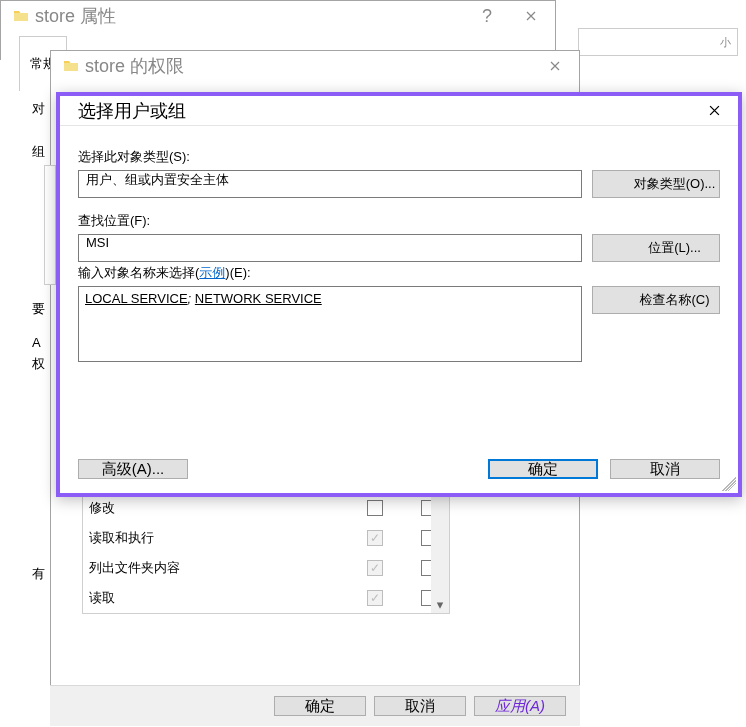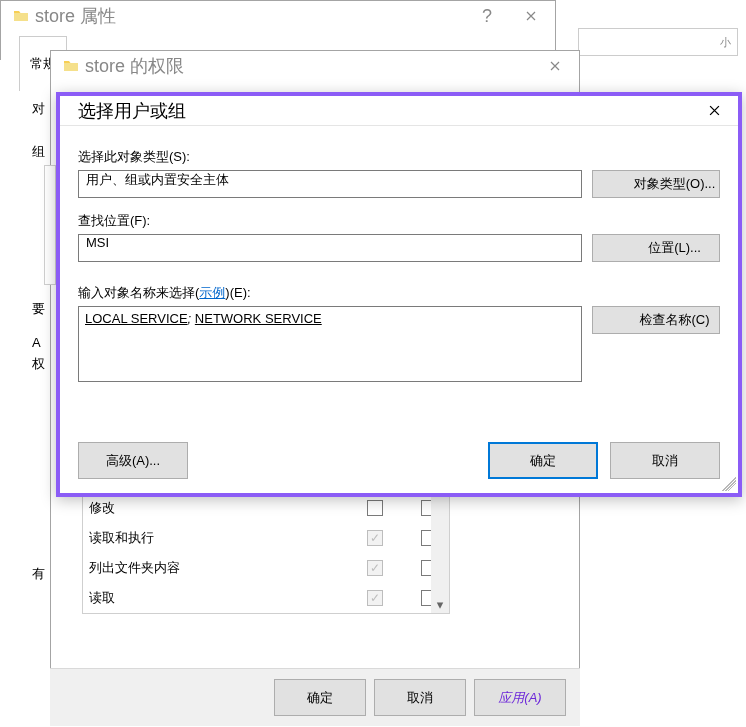--- a/index.html
+++ b/index.html
@@ -97,25 +97,25 @@
   }
   .perm-scroll .arr { height:18px; width:100%; display:flex;align-items:center;justify-content:center; color:#666;}
   .perm-footer {
     position:absolute; left:50px; bottom:1px; width:530px;
     background: #f0f0f0;
     border-top:1px solid #d9d9d9;
     display:flex; justify-content:flex-end; gap:8px;
     padding:10px 14px;
   }
   .btn {
-    min-width: 92px; height:37px;
+    min-width: 92px; height:20px;
     background:#e1e1e1;
     border:1px solid #adadad;
     display:inline-flex; align-items:center; justify-content:center;
-    font-size:13px; color:#000;
+    font-size:15px; color:#000;
     padding: 0 12px;
   }
   .btn.disabled { color:#6d28d9;font-style:italic; }
   .etc-label { position:absolute; left:32px; top:565px; font-size:13px;}
 
   
   .w3 {
     left: 56px; top: 92px;
     width: 686px; height: 405px;
     z-index: 10;
@@ -301,21 +301,21 @@
       <div class="textbox">用户、组或内置安全主体</div>
       <div class="sidebtn">对象类型(O)...</div>
     </div>
 
     <div class="label" style="margin-top:14px;">查找位置(F):</div>
     <div class="field-row">
       <div class="textbox">MSI</div>
       <div class="sidebtn">位置(L)...</div>
     </div>
 
-    <div class="label" style="margin-top:22px;">
+    <div class="label" style="margin-top:2px;">
       <span>输入对象名称来选择(</span><span class="link">示例</span><span>)(E):</span>
     </div>
     <div class="field-row">
       <div class="textbox multiline names-text">
         <span>LOCAL SERVICE</span><i style="text-decoration:none;">; </i><span>NETWORK SERVICE</span>
       </div>
       <div class="sidebtn">检查名称(C)</div>
     </div>
 
     <div class="bottom-row">

